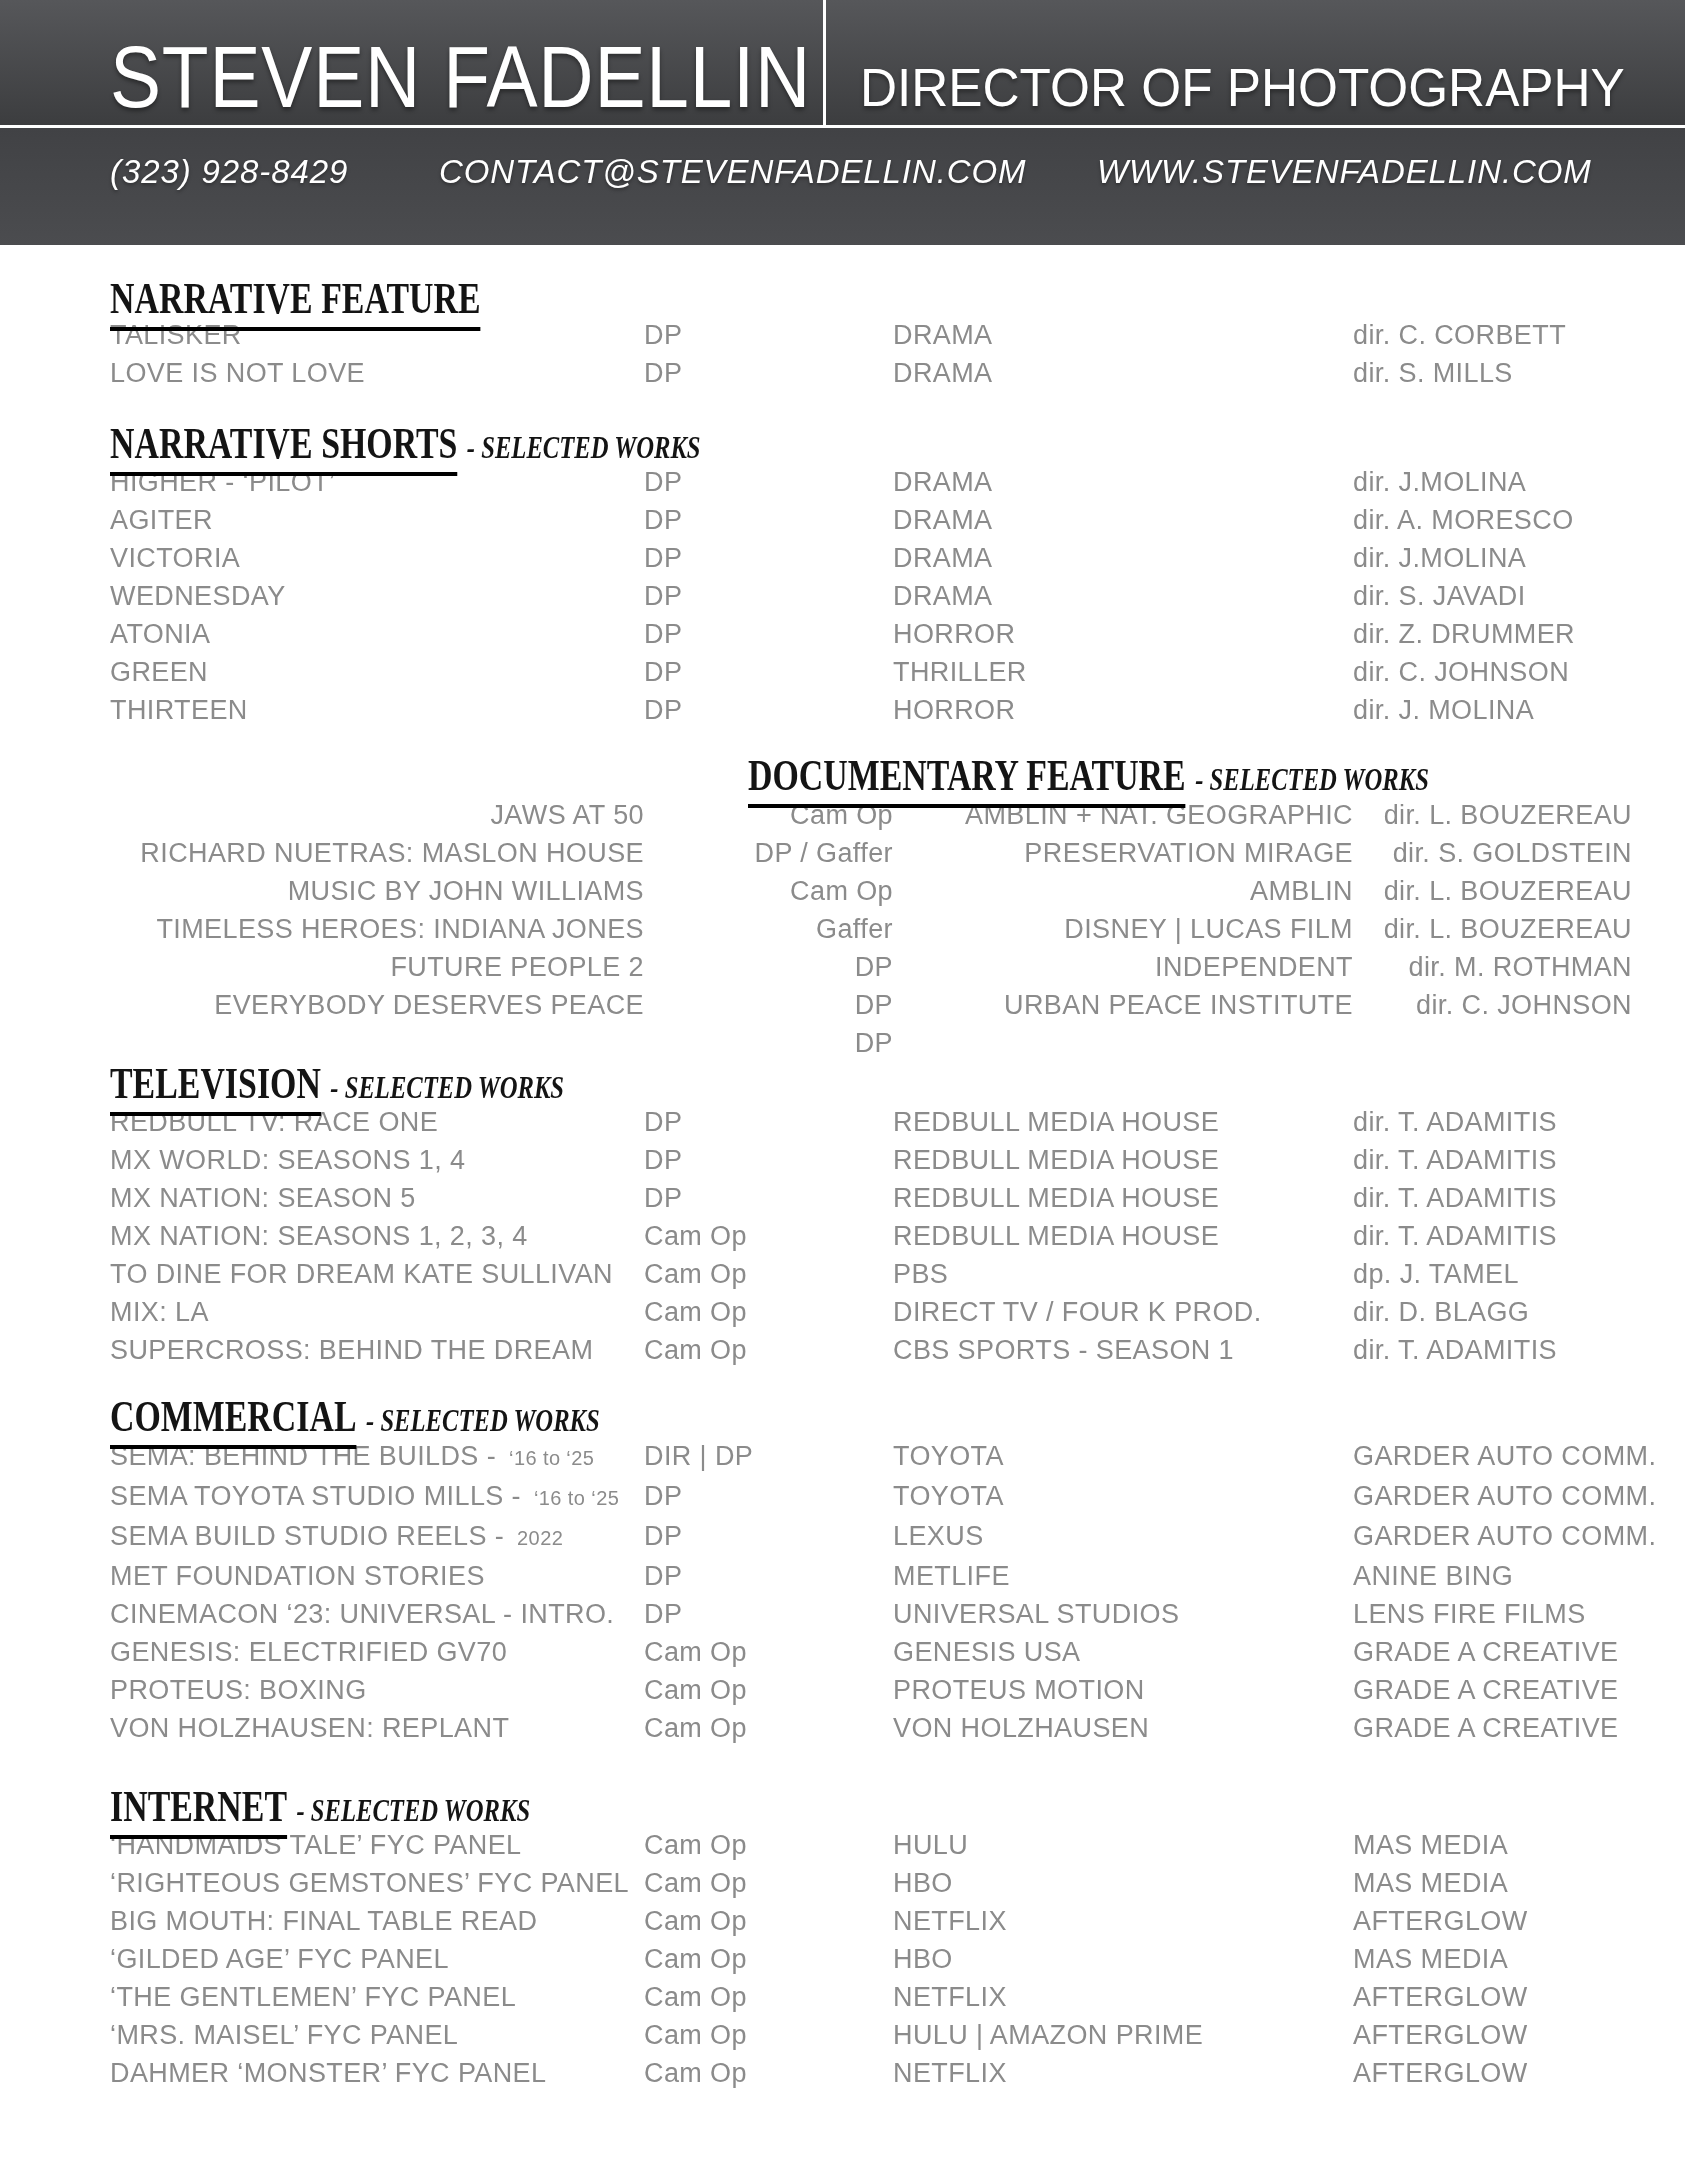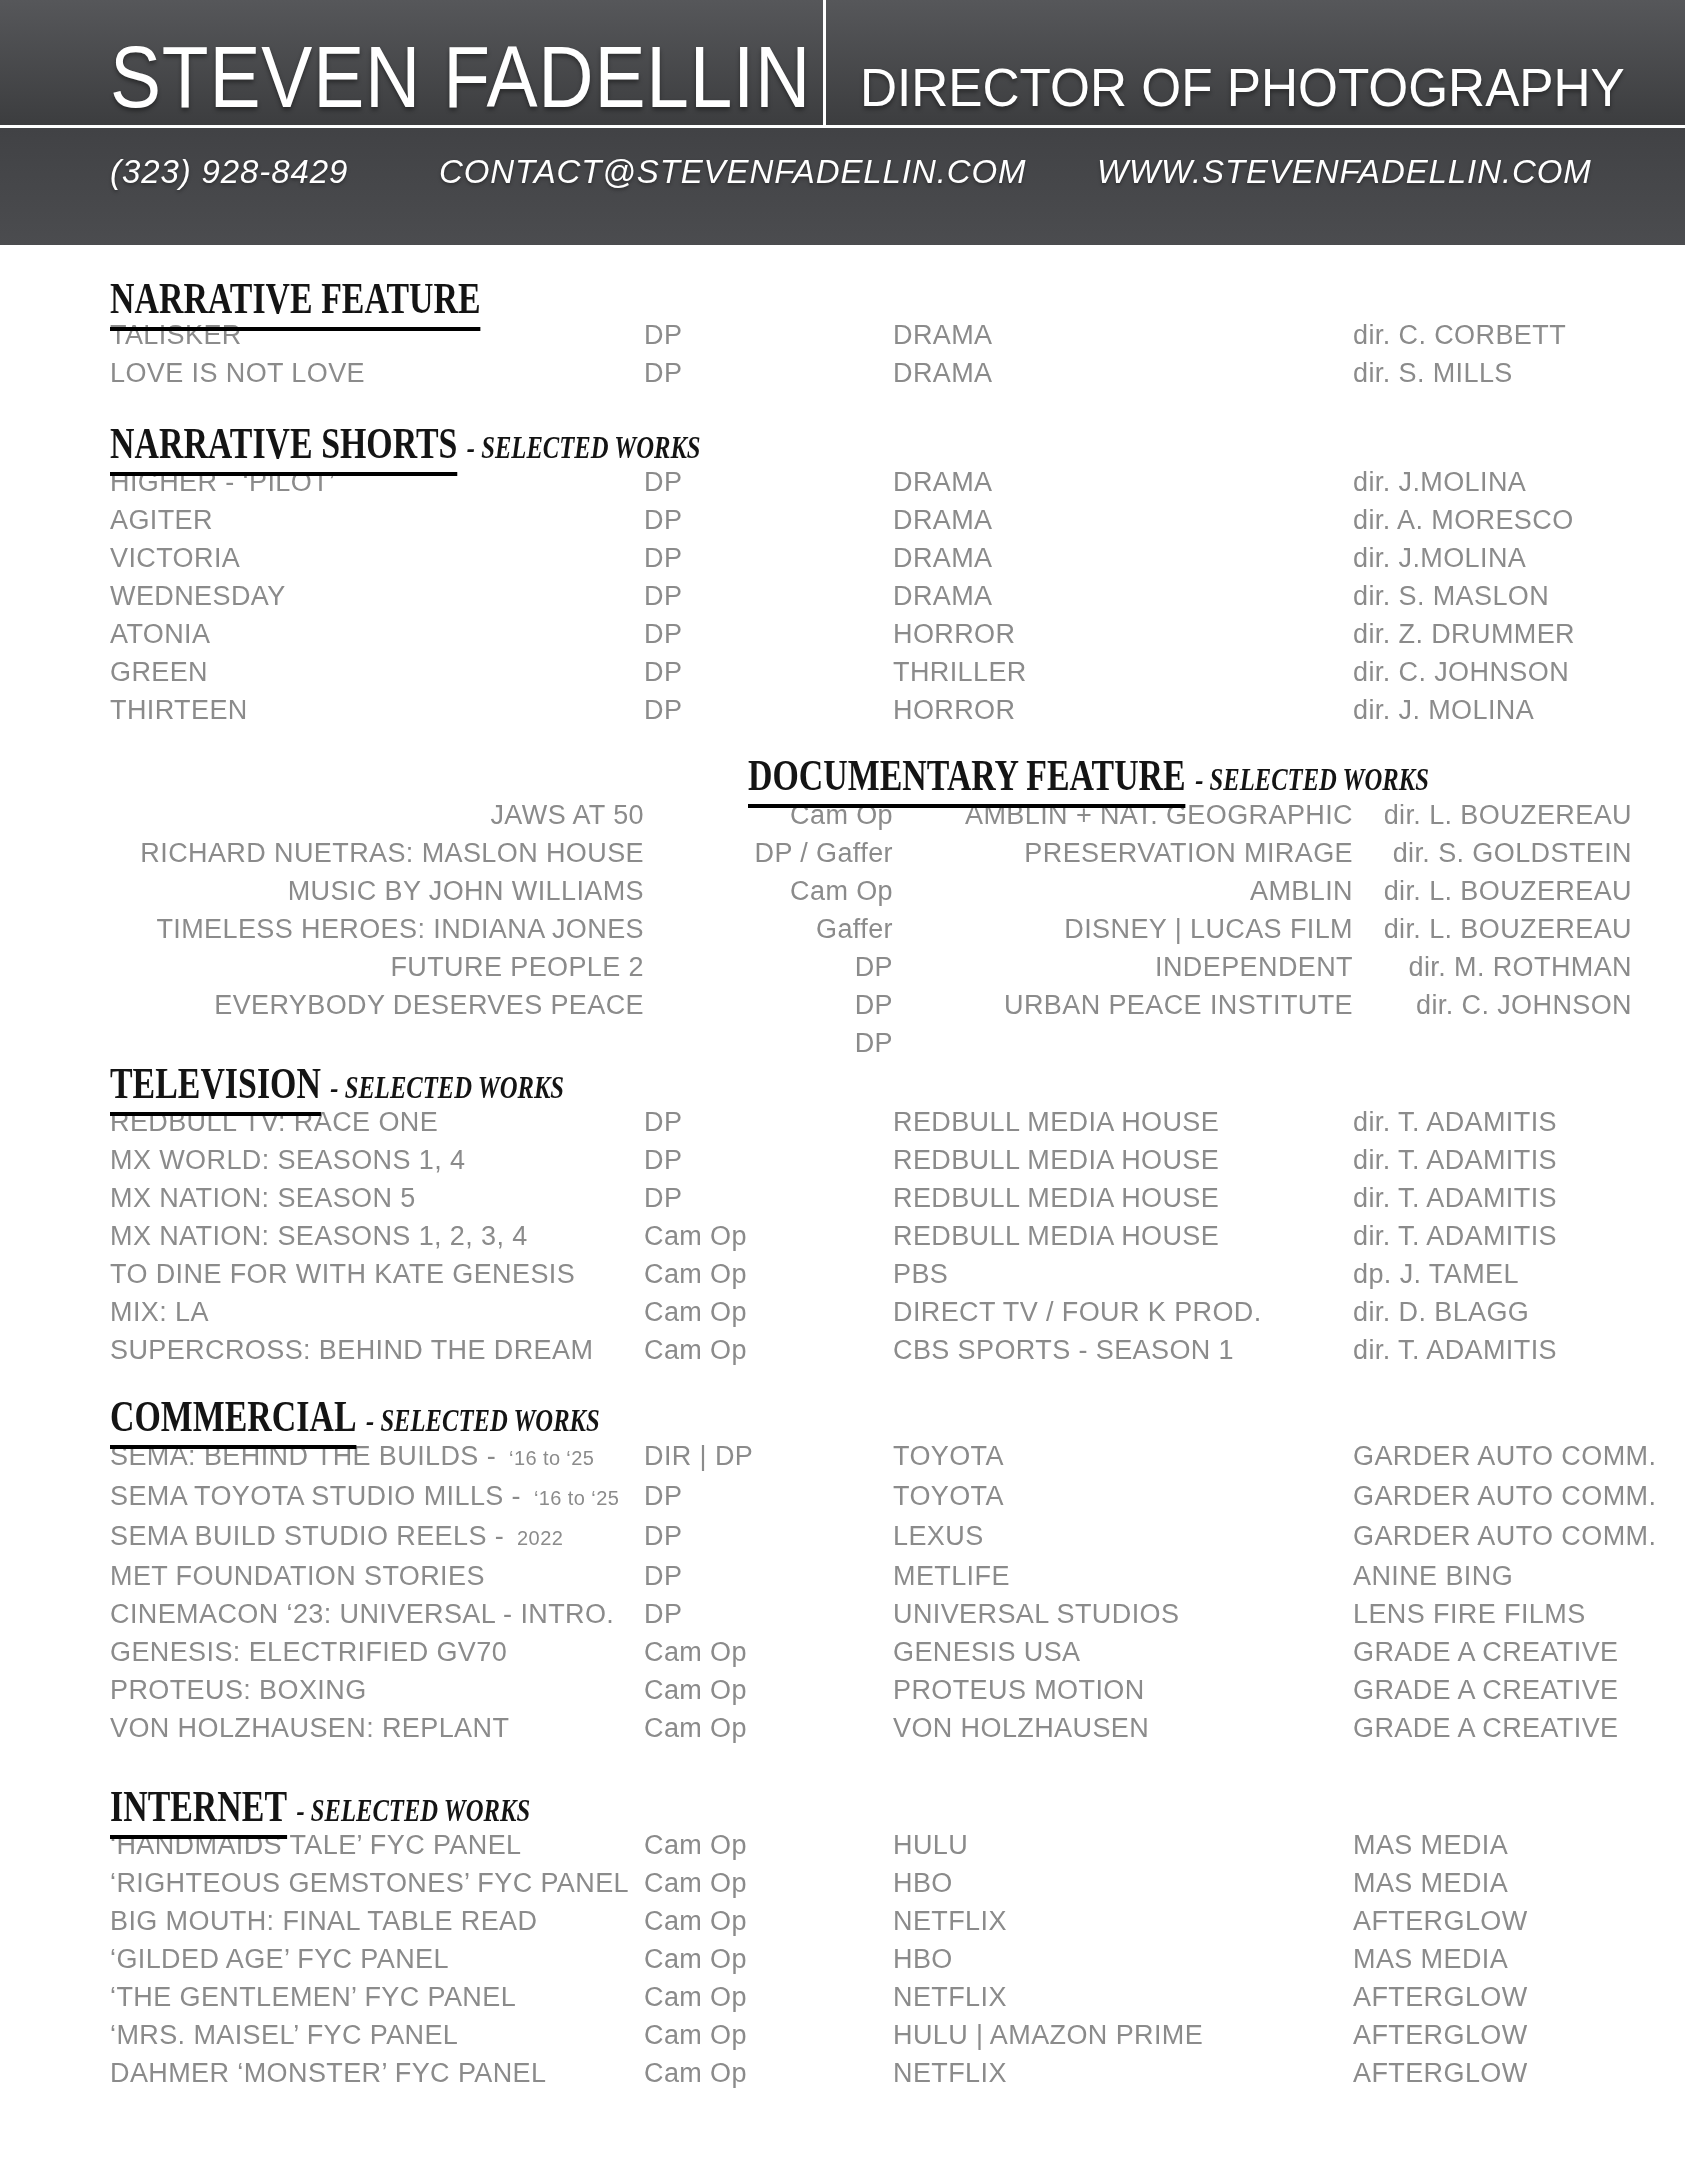--- a/index.html
+++ b/index.html
@@ -128,21 +128,21 @@
     <div class="cell c-title"><span class="t">VICTORIA</span></div>
     <div class="cell c-role">DP</div>
     <div class="cell c-network">DRAMA</div>
     <div class="cell c-credit">dir. J.MOLINA</div>
   </div>
 
   <div class="row">
     <div class="cell c-title"><span class="t">WEDNESDAY</span></div>
     <div class="cell c-role">DP</div>
     <div class="cell c-network">DRAMA</div>
-    <div class="cell c-credit">dir. S. MASLON</div>
+    <div class="cell c-credit">dir. S. JAVADI</div>
   </div>
 
   <div class="row">
     <div class="cell c-title"><span class="t">ATONIA</span></div>
     <div class="cell c-role">DP</div>
     <div class="cell c-network">HORROR</div>
     <div class="cell c-credit">dir. Z. DRUMMER</div>
   </div>
 
   <div class="row">
@@ -240,21 +240,21 @@
   </div>
 
   <div class="row">
     <div class="cell c-title"><span class="t">MX NATION: SEASONS 1, 2, 3, 4</span></div>
     <div class="cell c-role">Cam Op</div>
     <div class="cell c-network">REDBULL MEDIA HOUSE</div>
     <div class="cell c-credit">dir. T. ADAMITIS</div>
   </div>
 
   <div class="row">
-    <div class="cell c-title"><span class="t">TO DINE FOR WITH KATE GENESIS</span></div>
+    <div class="cell c-title"><span class="t">TO DINE FOR DREAM KATE SULLIVAN</span></div>
     <div class="cell c-role">Cam Op</div>
     <div class="cell c-network">PBS</div>
     <div class="cell c-credit">dp. J. TAMEL</div>
   </div>
 
   <div class="row">
     <div class="cell c-title"><span class="t">MIX: LA</span></div>
     <div class="cell c-role">Cam Op</div>
     <div class="cell c-network">DIRECT TV / FOUR K PROD.</div>
     <div class="cell c-credit">dir. D. BLAGG</div>

